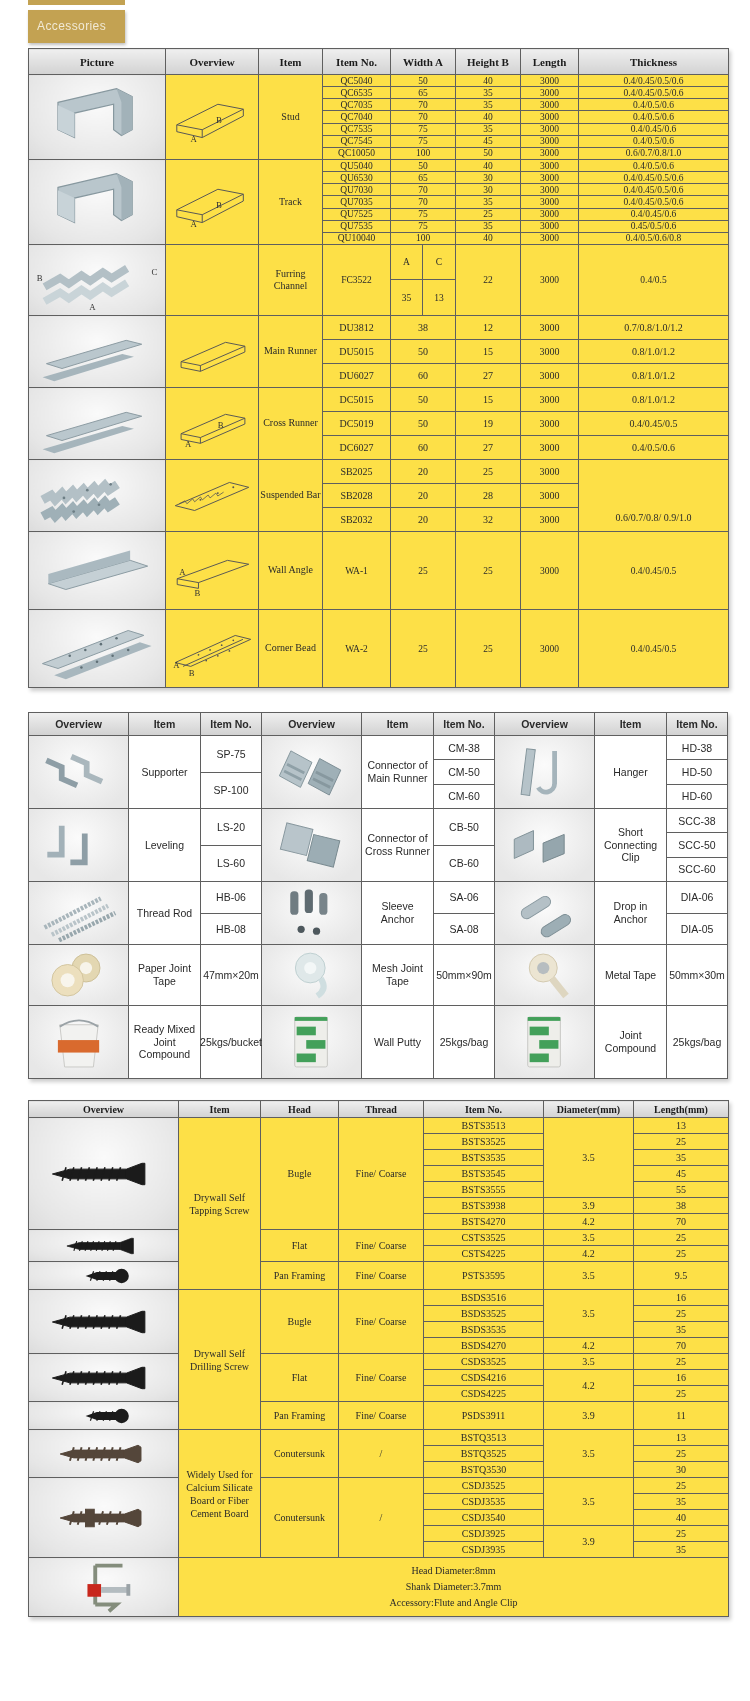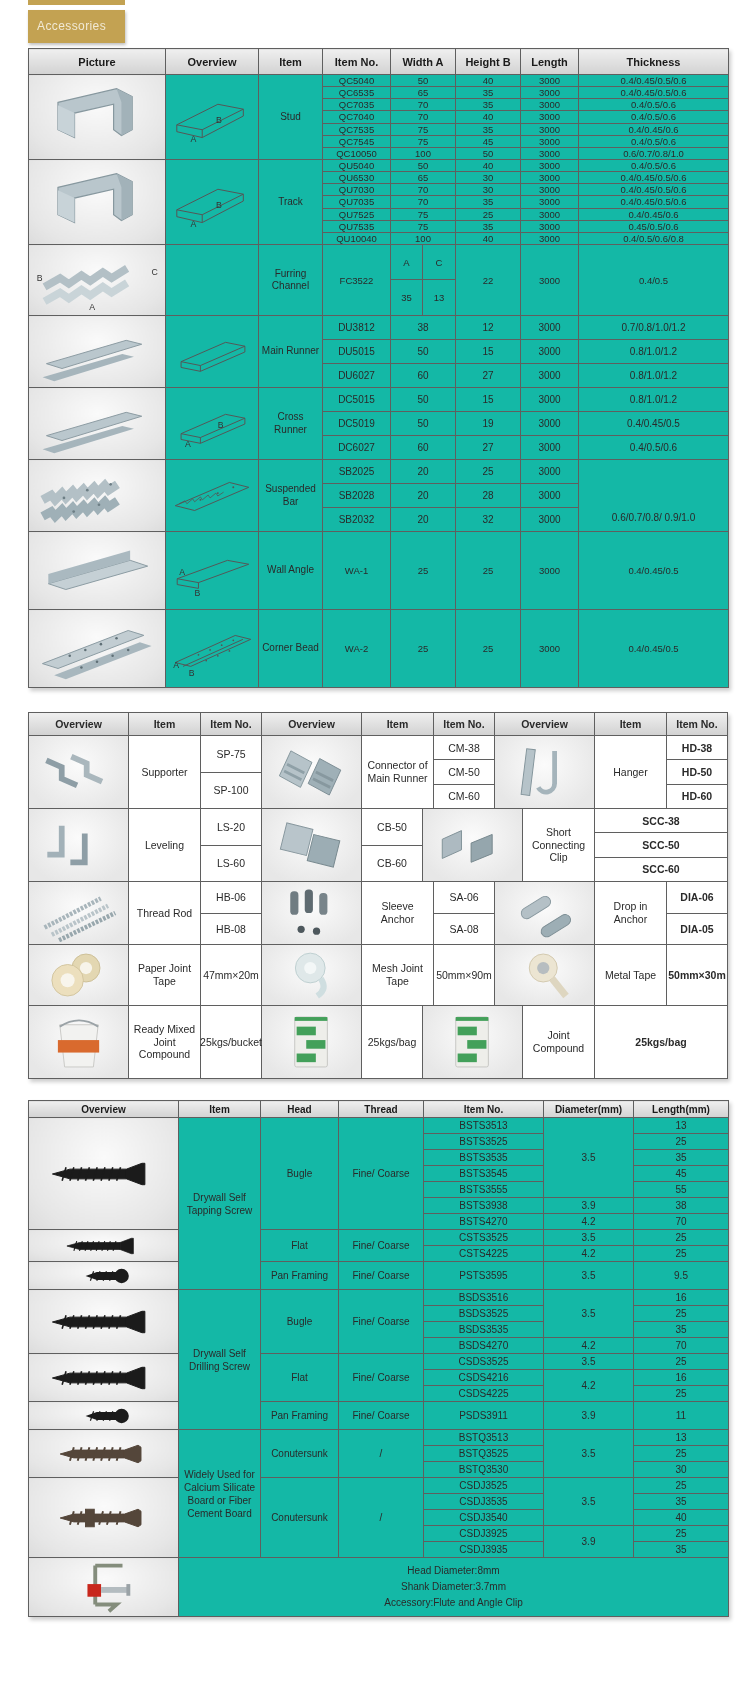--- a/index.html
+++ b/index.html
@@ -2,41 +2,41 @@
 <html><head>
 <meta charset="utf-8">
 <style>
 html,body{margin:0;padding:0;background:#fff;}
 body{width:750px;font-family:"Liberation Sans",sans-serif;color:#2a2a2a;}
 .page{position:relative;width:735px;height:1701px;background:#fff;overflow:hidden;}
 .sliver{position:absolute;left:28px;top:0;width:97px;height:5px;background:#c3a252;}
 .banner{position:absolute;left:28px;top:10px;width:97px;height:33px;background:#c3a252;color:#f1e9d4;
  font-size:12px;line-height:33px;padding-left:9px;box-sizing:border-box;letter-spacing:.4px;
  box-shadow:1px 2px 3px rgba(0,0,0,.25);}
-table{border-collapse:collapse;table-layout:fixed;background:#14b8a6;}
+table{border-collapse:collapse;table-layout:fixed;background:#fde047;font-family:Liberation Serif, serif;}
 td,th{border:1px solid #5f5f5f;padding:0 1px;text-align:center;vertical-align:middle;overflow:hidden;}
 th{background:linear-gradient(#efefef,#d2d2d2);font-size:11px;font-weight:bold;color:#1b1b1b;height:25px;}
 .t1{position:absolute;left:28px;top:48px;width:700px;box-shadow:2px 3px 4px rgba(0,0,0,.2);}
 .t1 td{font-size:9.5px;}
 .t1 td.itm{font-size:10px;line-height:1.25;}
 .r12 td{height:11px;}
 .r24 td{height:23px;font-size:10px;}
 .ph{background:radial-gradient(ellipse at 50% 35%,#fafafa 0%,#e6e6e6 75%,#dcdcdc 100%);}
 .psvg,.dsvg{display:block;margin:0 auto;}
 .dl{font-size:9px;fill:#333;}
 .twrap{display:inline-block;max-width:84px;line-height:1.3;margin-top:43px;}
 
 .t2{position:absolute;left:28px;top:712px;width:700px;border:1px solid #5f5f5f;box-sizing:border-box;
  box-shadow:2px 3px 4px rgba(0,0,0,.2);background:#fff;}
 .t2hd{display:flex;height:22px;background:linear-gradient(#efefef,#d2d2d2);font-size:10.5px;font-weight:bold;}
 .t2hd>div{border-right:1px solid #5f5f5f;display:flex;align-items:center;justify-content:center;box-sizing:border-box;}
 .t2hd>div:last-child{border-right:none;}
 .band{display:flex;border-top:1px solid #5f5f5f;}
 .c{border-right:1px solid #5f5f5f;display:flex;align-items:center;justify-content:center;text-align:center;box-sizing:border-box;}
-.band .c:last-child{border-right:none;font-weight:bold;}
+.band .c:last-child{border-right:none;}
 .w-ov{width:100px;}.w-it{width:72px;}.w-no{width:61px;}
 .c.it{font-size:10.5px;line-height:1.2;padding:0 2px;}
 .c.no{flex-direction:column;font-size:10.5px;padding:0;}
 .c.no>div{flex:1;width:100%;display:flex;align-items:center;justify-content:center;border-top:1px solid #5f5f5f;box-sizing:border-box;}
 .c.no>div:first-child{border-top:none;}
 .c.ov{background:radial-gradient(ellipse at 50% 40%,#fbfbfb 0%,#e7e7e7 80%);}
 
 .t3{position:absolute;left:28px;top:1100px;width:700px;box-shadow:2px 3px 4px rgba(0,0,0,.2);}
 .t3 th{height:16px;font-size:10px;}
 .t3 td{font-size:10px;height:15px;}
@@ -627,20 +627,21 @@
       <div class="c it w-it">Leveling</div>
       <div class="c no w-no">
           <div>LS-20</div>
           <div>LS-60</div>
         </div>
       <div class="c ov w-ov">
           <svg viewBox="0 0 100 64" width="96" height="66">
             <use href="#s-conn2"></use>
           </svg>
         </div>
+      <div class="c it w-it">Connector of Cross Runner</div>
       <div class="c no w-no">
           <div>CB-50</div>
           <div>CB-60</div>
         </div>
       <div class="c ov w-ov">
           <svg viewBox="0 0 100 64" width="96" height="66">
             <use href="#s-clip"></use>
           </svg>
         </div>
       <div class="c it w-it">Short Connecting Clip</div>
@@ -719,20 +720,21 @@
         </div>
       <div class="c it w-it">Ready Mixed Joint Compound</div>
       <div class="c no w-no">
           <div>25kgs/bucket</div>
         </div>
       <div class="c ov w-ov">
           <svg viewBox="0 0 100 64" width="96" height="66">
             <use href="#s-bag"></use>
           </svg>
         </div>
+      <div class="c it w-it">Wall Putty</div>
       <div class="c no w-no">
           <div>25kgs/bag</div>
         </div>
       <div class="c ov w-ov">
           <svg viewBox="0 0 100 64" width="96" height="66">
             <use href="#s-bag"></use>
           </svg>
         </div>
       <div class="c it w-it">Joint Compound</div>
       <div class="c no" style="flex:1">

